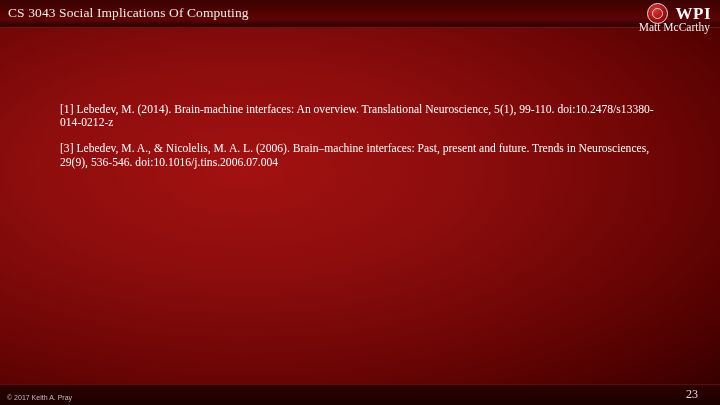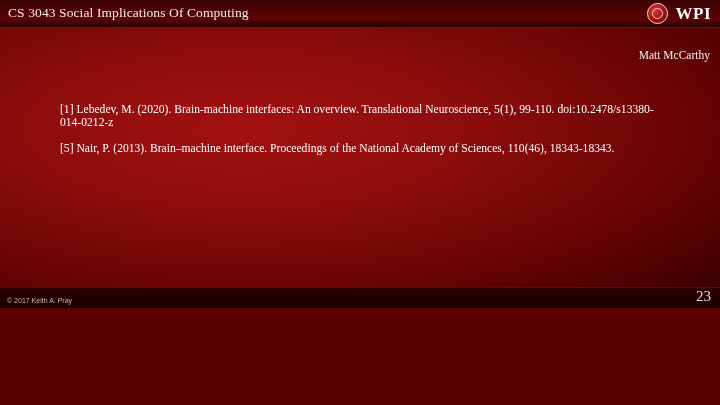--- a/index.html
+++ b/index.html
@@ -9,21 +9,21 @@
   body {
     width: 720px;
     height: 405px;
     overflow: hidden;
     font-family: "Liberation Serif", serif;
     background: #5a0000;
   }
   #slide {
     position: relative;
     width: 720px;
-    height: 308px;
+    height: 405px;
     background:
       radial-gradient(ellipse 95% 80% at 34% 42%, #a31111 0%, #8d0d0d 32%, #6d0505 62%, #4c0000 85%, #2e0000 100%);
     overflow: hidden;
   }
   
   #header-band {
     position: absolute;
     left: 0; top: 0;
     width: 720px;
     height: 27px;
@@ -68,21 +68,21 @@
     font-family: "Liberation Serif", serif;
     font-weight: bold;
     font-size: 17px;
     color: #ffffff;
     letter-spacing: 0.5px;
     line-height: 19px;
   }
   #author {
     position: absolute;
     right: 10px;
-    top: 49px;
+    top: 21px;
     font-size: 11.5px;
     color: #f4eeee;
     text-align: center;
   }
   #slide-title {
     position: absolute;
     left: 58px;
     top: 47px;
     font-size: 25px;
     color: #ffffff;
@@ -113,44 +113,44 @@
   #copyright {
     position: absolute;
     left: 7px;
     bottom: 4px;
     font-size: 7px;
     color: #c9b9b9;
     font-family: "Liberation Sans", sans-serif;
   }
   #page-number {
     position: absolute;
-    right: 9px;
+    right: 22px;
     bottom: 3px;
-    font-size: 15px;
+    font-size: 12px;
     color: #e2d6d6;
   }
 </style>
 </head>
 <body>
 
 <div id="slide">
 
   <div id="header-band">
     <div id="header-title">CS 3043 Social Implications Of Computing</div>
     <div id="wpi-logo">
       <div id="wpi-seal"></div>
       <div id="wpi-text">WPI</div>
     </div>
   </div>
 
   <div id="author">Matt McCarthy</div>
 
 
   <div id="refs">
-    <div class="ref">[1] Lebedev, M. (2020). Brain-machine interfaces: An overview. Translational Neuroscience, 5(1), 99-110. doi:10.2478/s13380-014-0212-z</div>
-    <div class="ref">[5] Nair, P. (2013). Brain–machine interface. Proceedings of the National Academy of Sciences, 110(46), 18343-18343.</div>
+    <div class="ref">[1] Lebedev, M. (2014). Brain-machine interfaces: An overview. Translational Neuroscience, 5(1), 99-110. doi:10.2478/s13380-014-0212-z</div>
+    <div class="ref">[3] Lebedev, M. A., &amp; Nicolelis, M. A. L. (2006). Brain–machine interfaces: Past, present and future. Trends in Neurosciences, 29(9), 536-546. doi:10.1016/j.tins.2006.07.004</div>
   </div>
 
   <div id="footer-band"></div>
   <div id="copyright">© 2017 Keith A. Pray</div>
   <div id="page-number">23</div>
 
 </div>
 
 </body></html>

